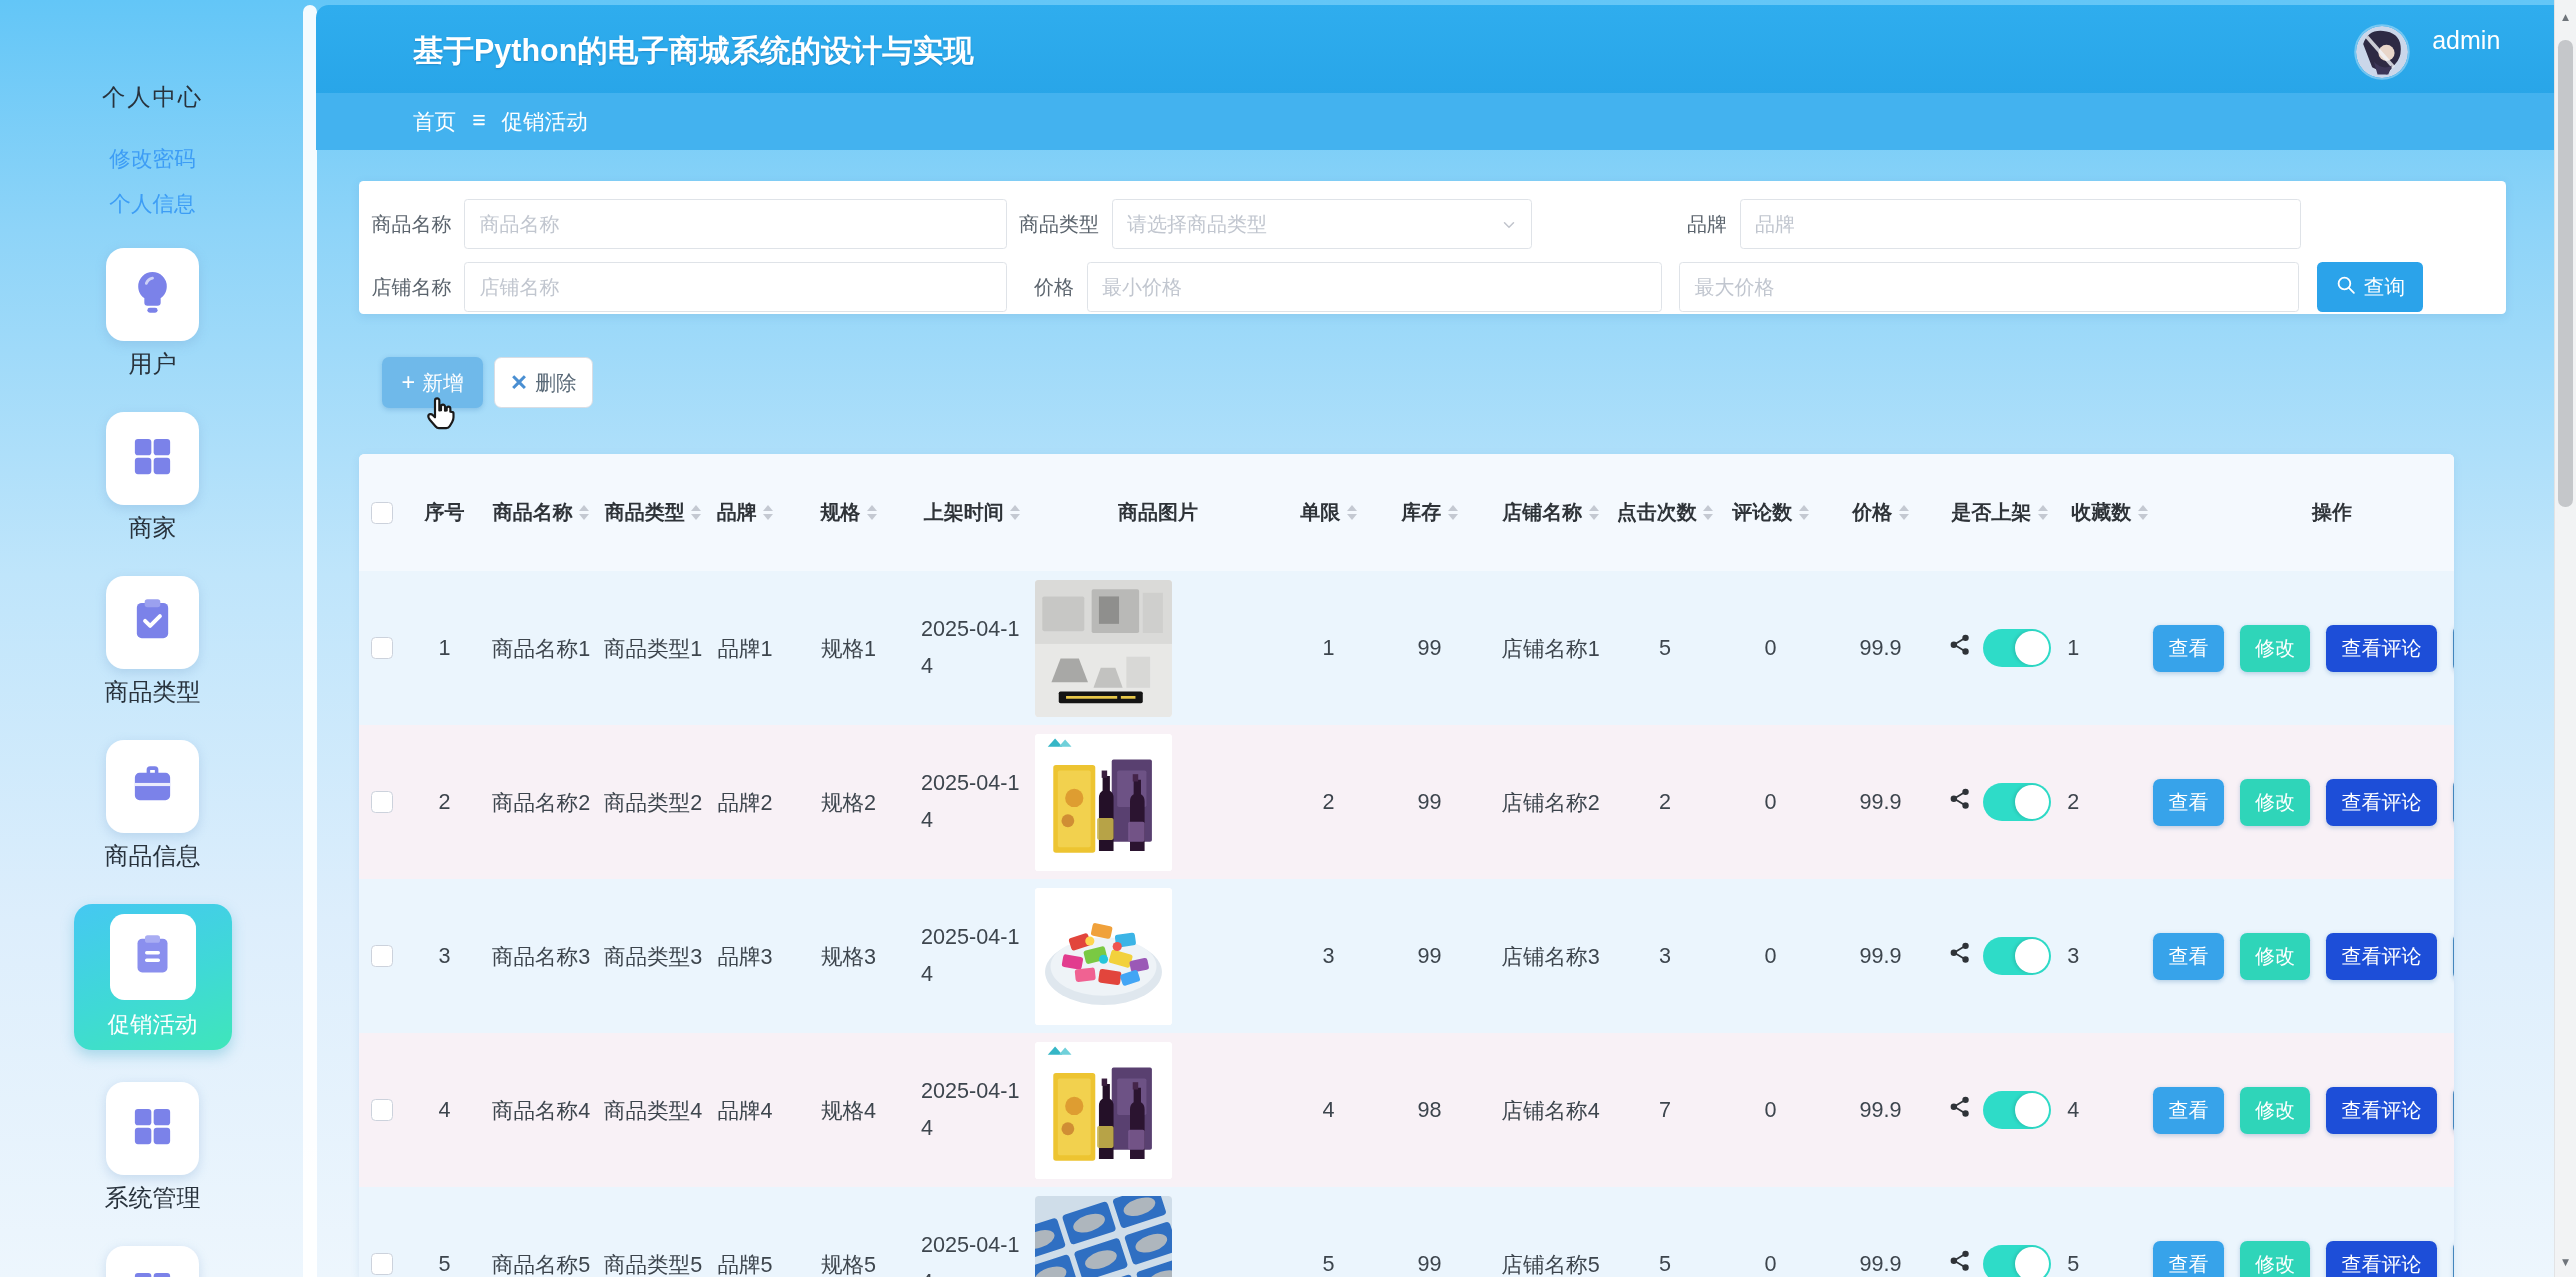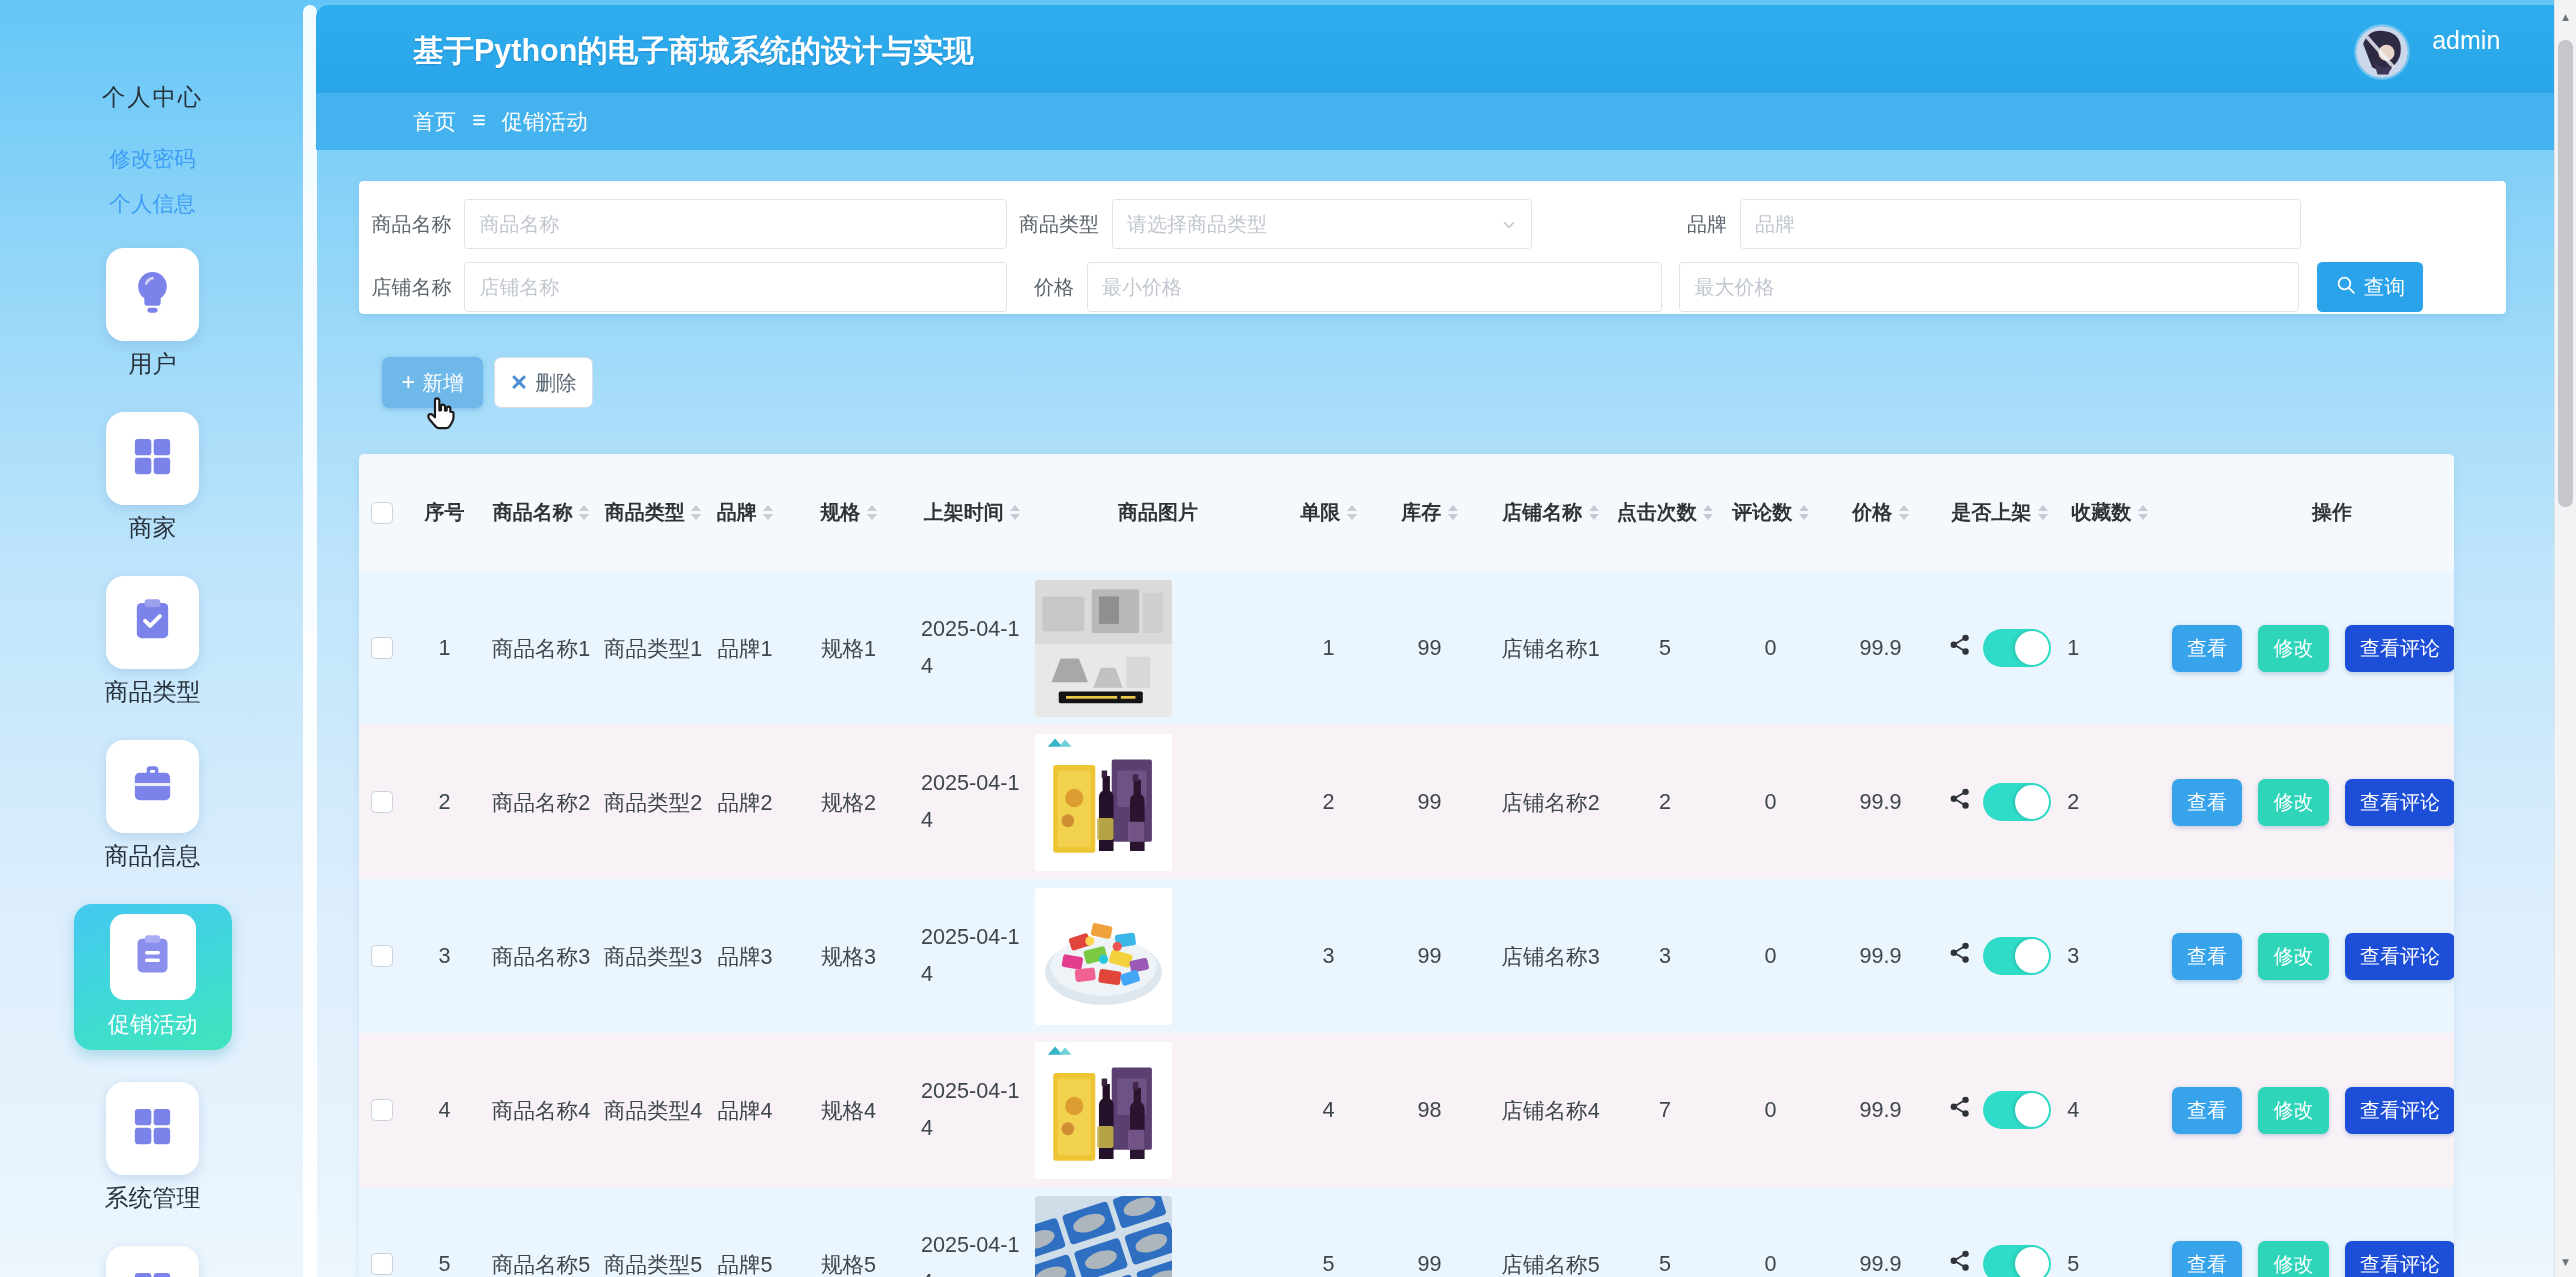--- a/index.html
+++ b/index.html
@@ -59,21 +59,21 @@
   .td{display:flex;align-items:center;justify-content:center;font-size:21.6px;color:#3d454d;height:100%}
   .td.date{padding:0 3.6px;box-sizing:border-box}
   .td.date span{display:block;width:102px;word-break:break-all;line-height:1.7;text-align:left}
   .td.img{justify-content:flex-start;padding-left:7.2px;box-sizing:border-box}
   .product-img{width:137px;height:137px;border-radius:3.6px;overflow:hidden;background:#fff}
   .product-img svg{width:100%;height:100%;display:block}
   .td.fav{justify-content:flex-start;padding-left:7.2px;box-sizing:border-box}
   .td.shelf{gap:10.8px}
   .toggle{width:68px;height:38px;border-radius:19px;background:#2edcc8;position:relative;cursor:pointer;flex:none}
   .toggle::after{content:"";position:absolute;right:1.8px;top:1.8px;width:34px;height:34px;border-radius:50%;background:#fff;box-shadow:-1.8px 0 3.6px rgba(0,0,0,.12)}
-  .td.actions{justify-content:space-between;gap:16px;padding-left:12.6px;box-sizing:border-box}
+  .td.actions{justify-content:center;gap:16px;padding-left:12.6px;box-sizing:border-box}
   .act{height:47px;border:none;border-radius:7.2px;color:#fff;font-size:20px;padding:0 15.3px;display:flex;align-items:center;justify-content:center;white-space:nowrap;cursor:pointer;box-shadow:0 1.8px 4.5px rgba(30,100,160,.25);flex:none}
   .act-view{background:#37a3ea}.act-edit{background:#2fd5b9}.act-comment{background:#1d4ed8}.act-del{background:#4286bd}
   .cb{width:20px;height:20px;border:1.8px solid #ccd2dc;border-radius:4.5px;background:#fff;display:inline-block;cursor:pointer}
   
   .scrollbar{position:absolute;right:0;top:0;bottom:0;width:20.7px;background:#f2f3f4;border-left:0.9px solid #e2e3e5}
   .sb-btn{height:32px;display:flex;align-items:center;justify-content:center;color:#6f747a;font-size:11.7px;cursor:pointer}
   .sb-btn.bottom{position:absolute;bottom:0;left:0;right:0}
   .sb-thumb{position:absolute;left:2.7px;right:2.7px;top:40px;height:467px;background:#c5c7ca;border-radius:7.2px;cursor:pointer}
 </style>
 </head>

